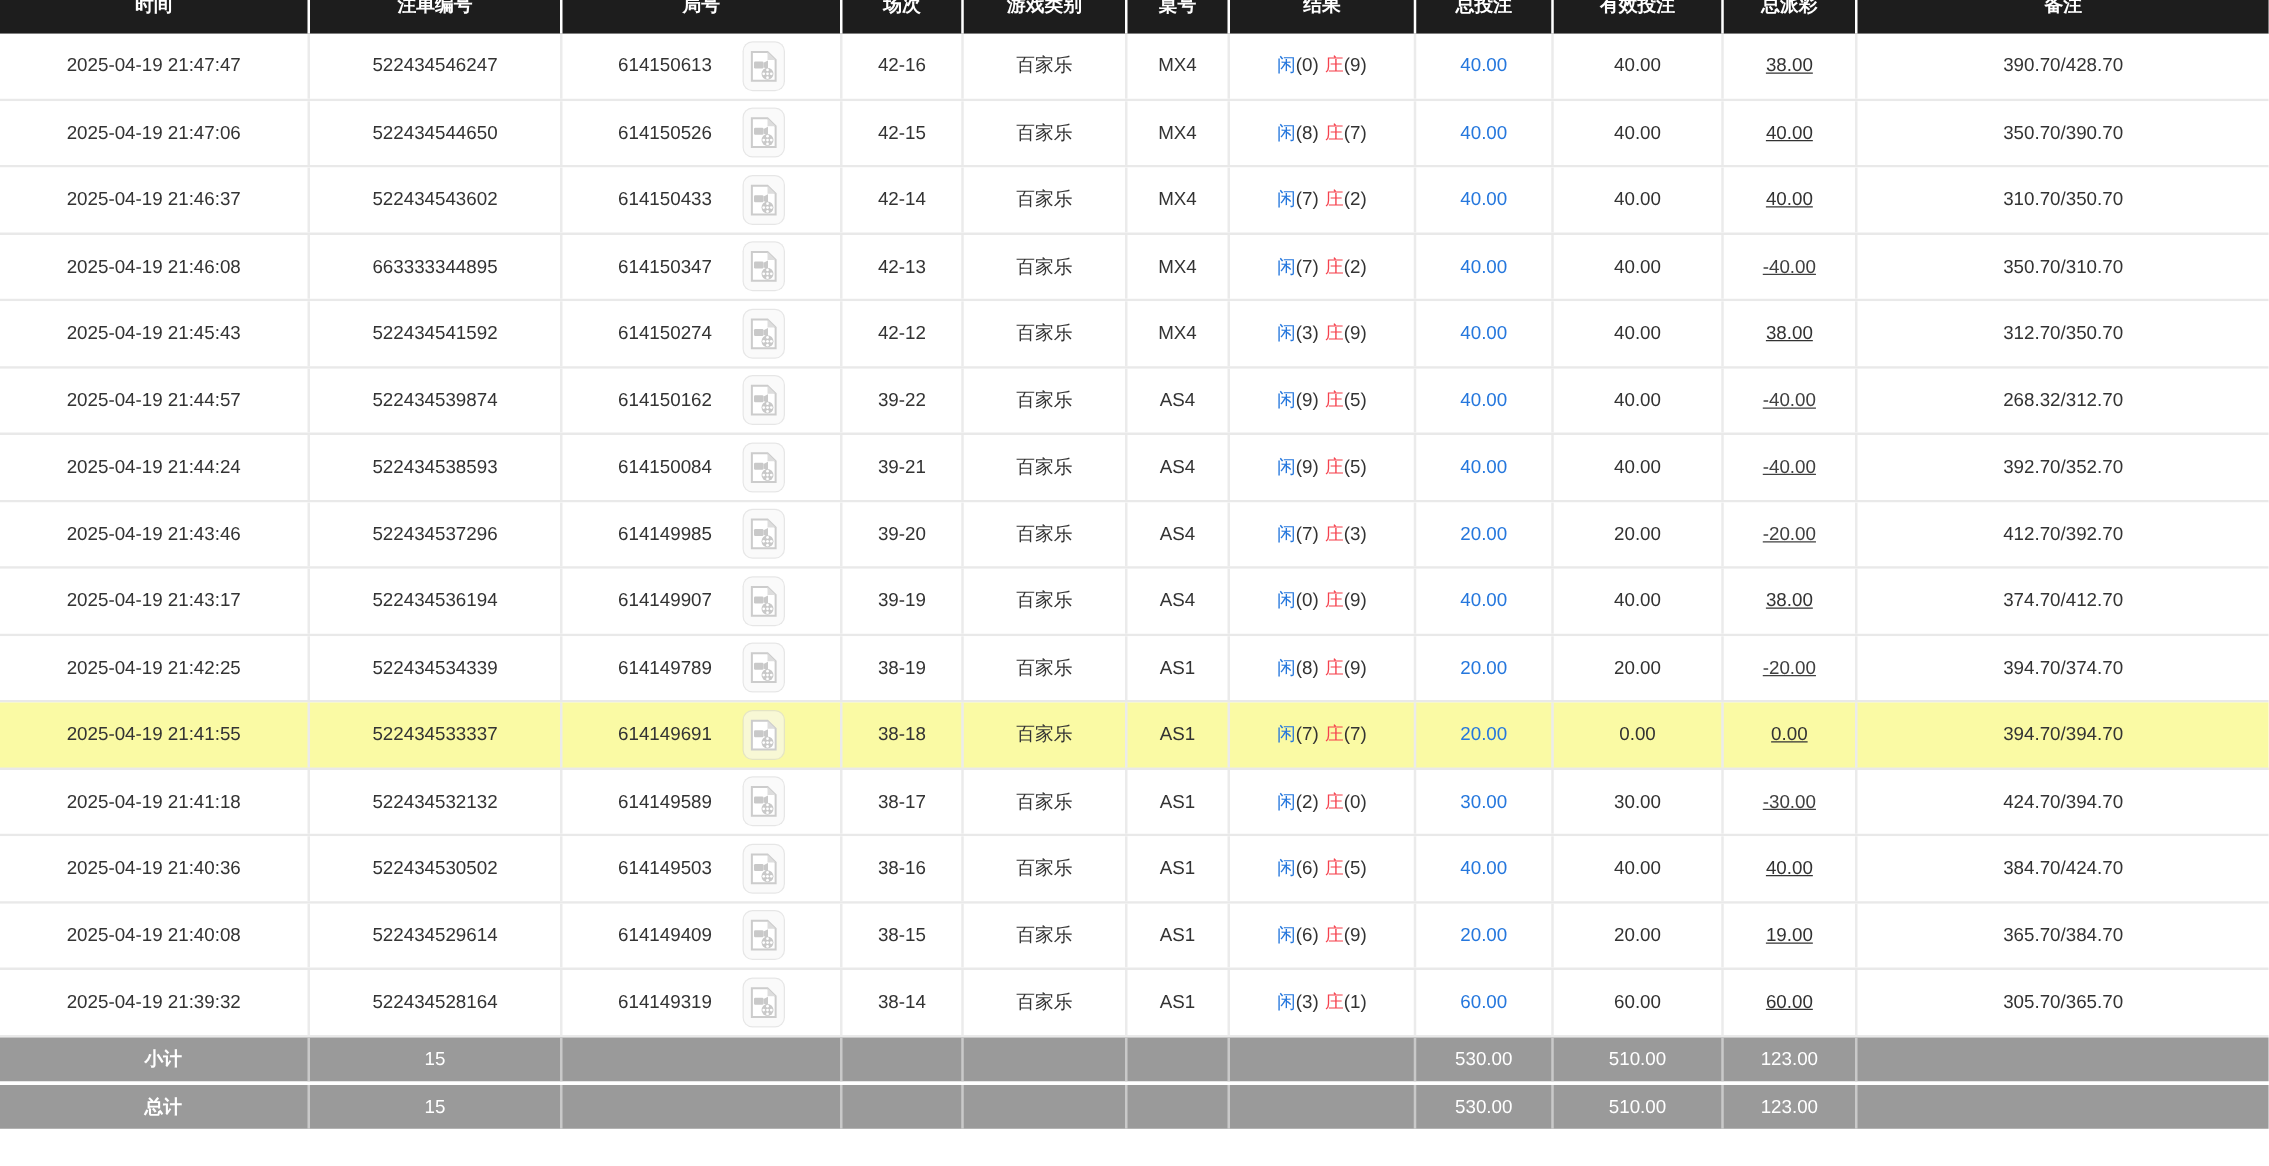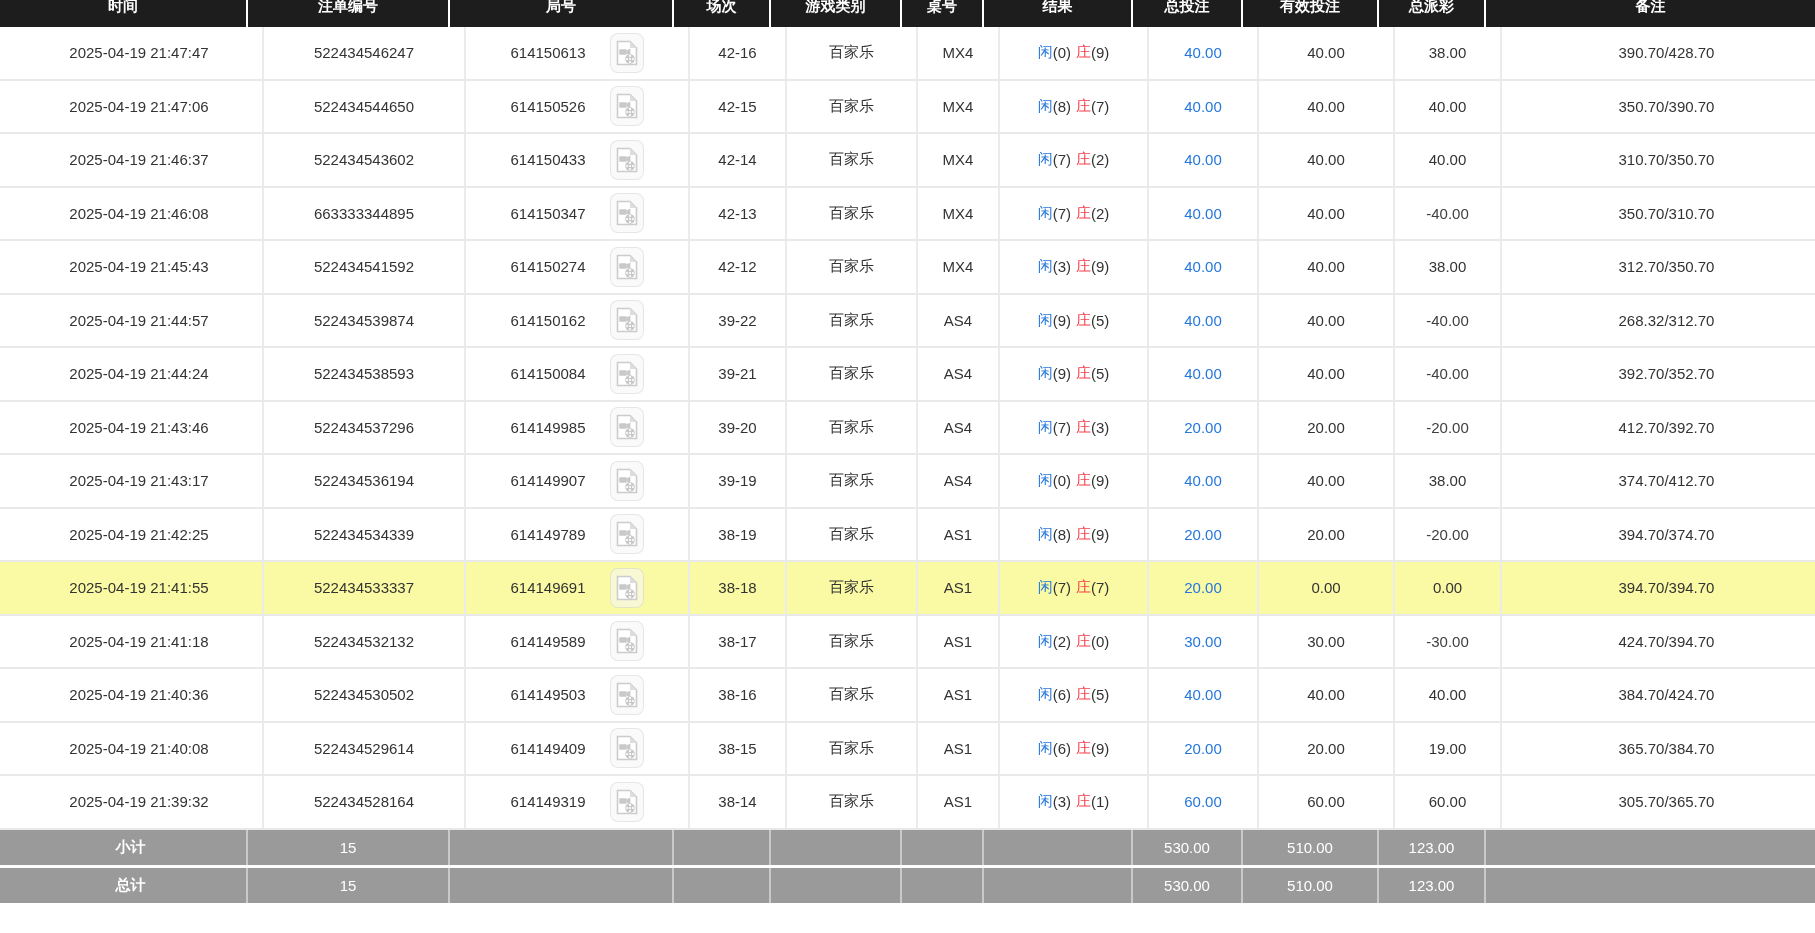--- a/index.html
+++ b/index.html
@@ -20,41 +20,41 @@
     box-sizing:border-box;
     font-size:15px;
     overflow:hidden;
     white-space:nowrap;
   }
   
   .header-row{
     background:#1d1d1d;
     height:27px;
     overflow:hidden;
+    font-family:Liberation Mono, monospace;
   }
   .header-row .cell{
     border-right:2px solid #ffffff;
     align-items:flex-start;
     color:#ffffff;
     font-weight:bold;
   }
   .header-row .cell:last-child{border-right:none;text-align:center;}
   .header-row .cell span{display:block;margin-top:-4px;line-height:20px;}
   
   .data-row{
     background:#ffffff;
     height:53.5px;
     border-bottom:2px solid #e9e9e9;
-    padding-left:16px;
   }
   .data-row .cell{border-right:2px solid #ebebeb;}
   .data-row .cell:last-child{border-right:none;}
   .data-row.highlight{background:#fafaa4;}
   .bet-link{color:#2577dd;cursor:pointer;}
-  .payout{color:#333;}
+  .payout{color:#333;text-decoration:underline;}
   .payout.neg{color:#404040;}
   .xian{color:#2577dd;}
   .zhuang{color:#f5424e;margin-left:5px;}
   .result-cell span{white-space:pre;}
   
   .round-cell{gap:24px;}
   .video-btn{
     width:34px;height:40px;
     border-radius:8px;
     background:rgba(246,246,246,0.6);

